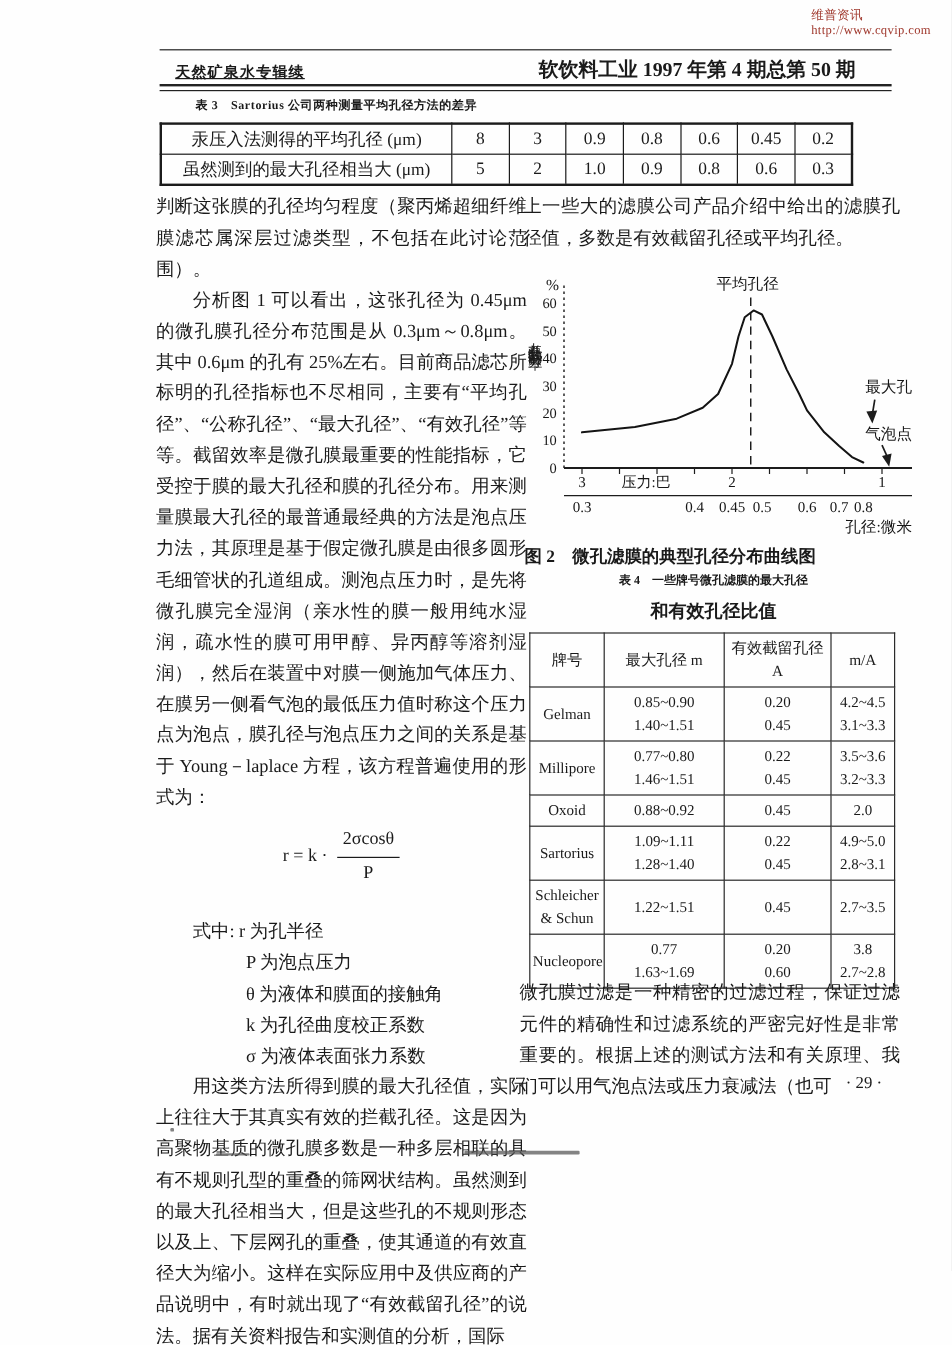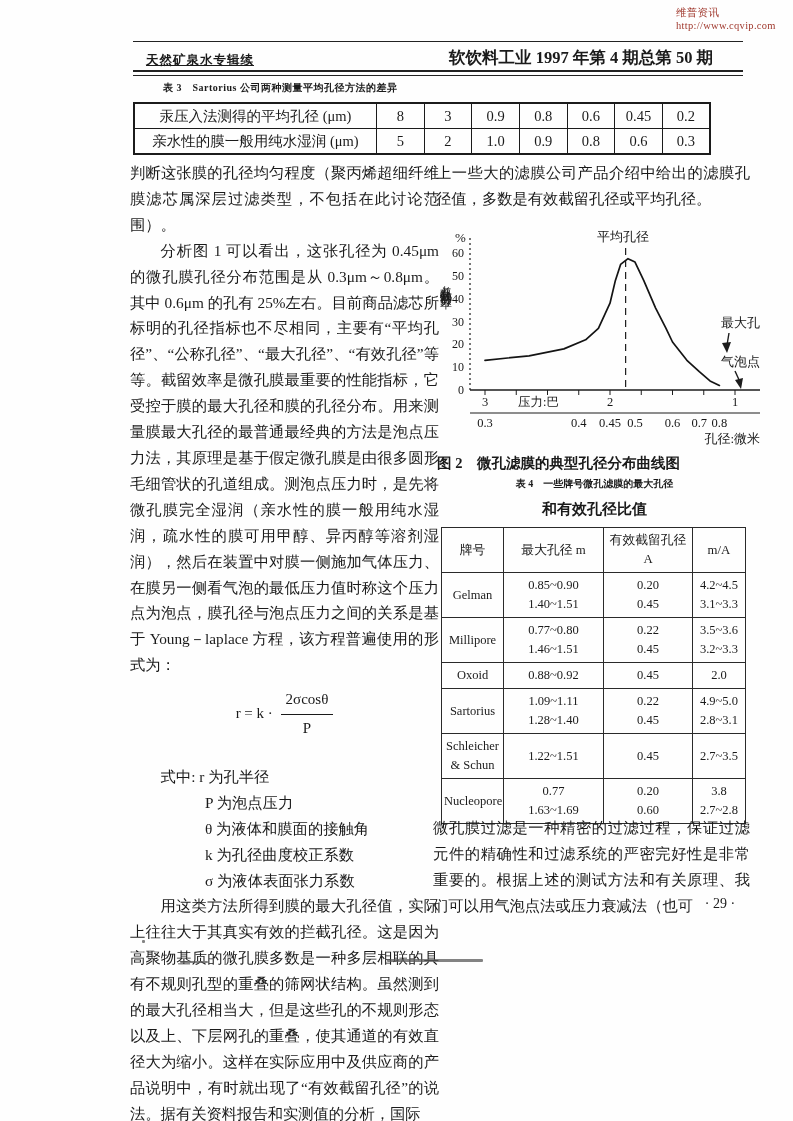--- a/index.html
+++ b/index.html
@@ -66,21 +66,21 @@
           <td class="t3-label">汞压入法测得的平均孔径 (μm)</td>
           <td>8</td>
           <td>3</td>
           <td>0.9</td>
           <td>0.8</td>
           <td>0.6</td>
           <td>0.45</td>
           <td>0.2</td>
         </tr>
         <tr>
-          <td class="t3-label">亲水性的膜一般用纯水湿润 (μm)</td>
+          <td class="t3-label">虽然测到的最大孔径相当大 (μm)</td>
           <td>5</td>
           <td>2</td>
           <td>1.0</td>
           <td>0.9</td>
           <td>0.8</td>
           <td>0.6</td>
           <td>0.3</td>
         </tr>
       </tbody>
   </table>

